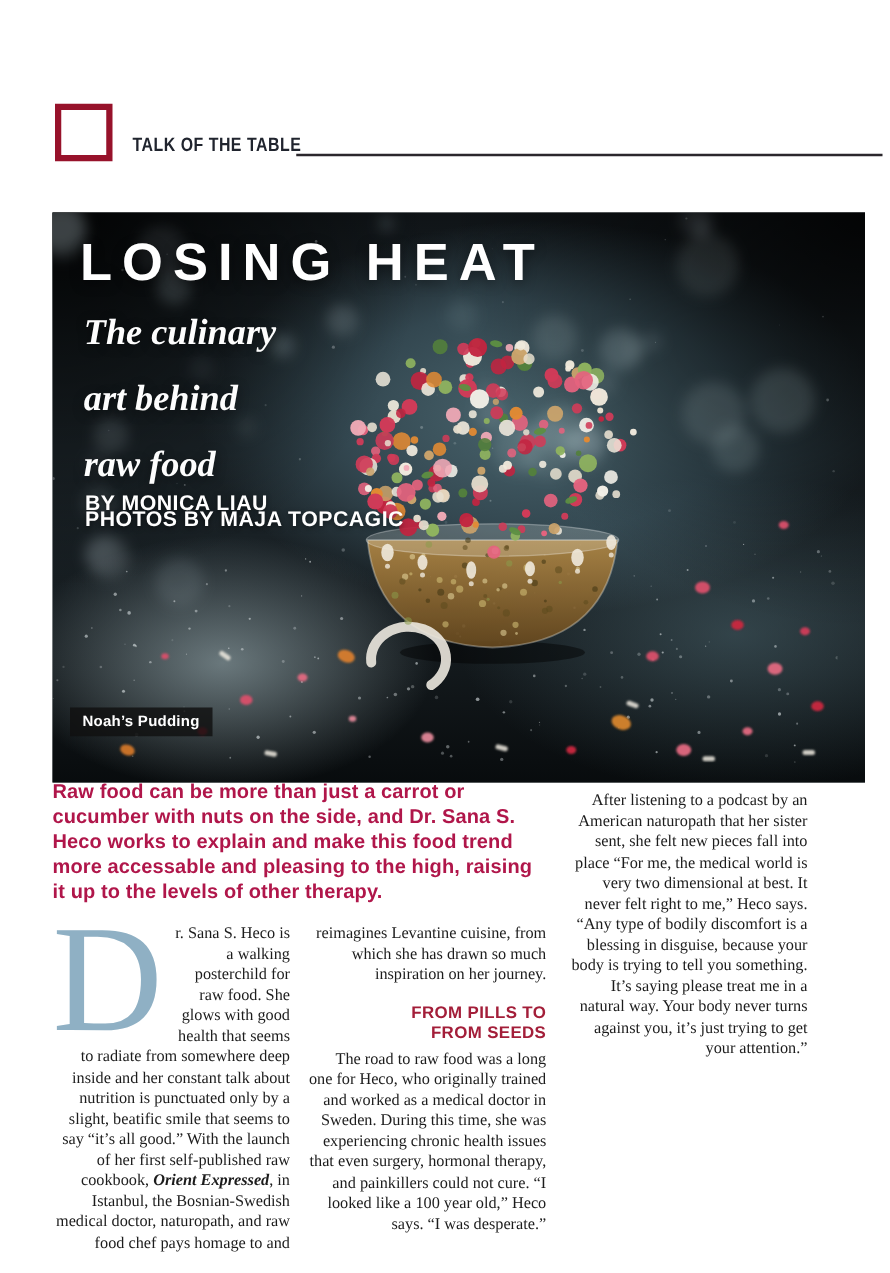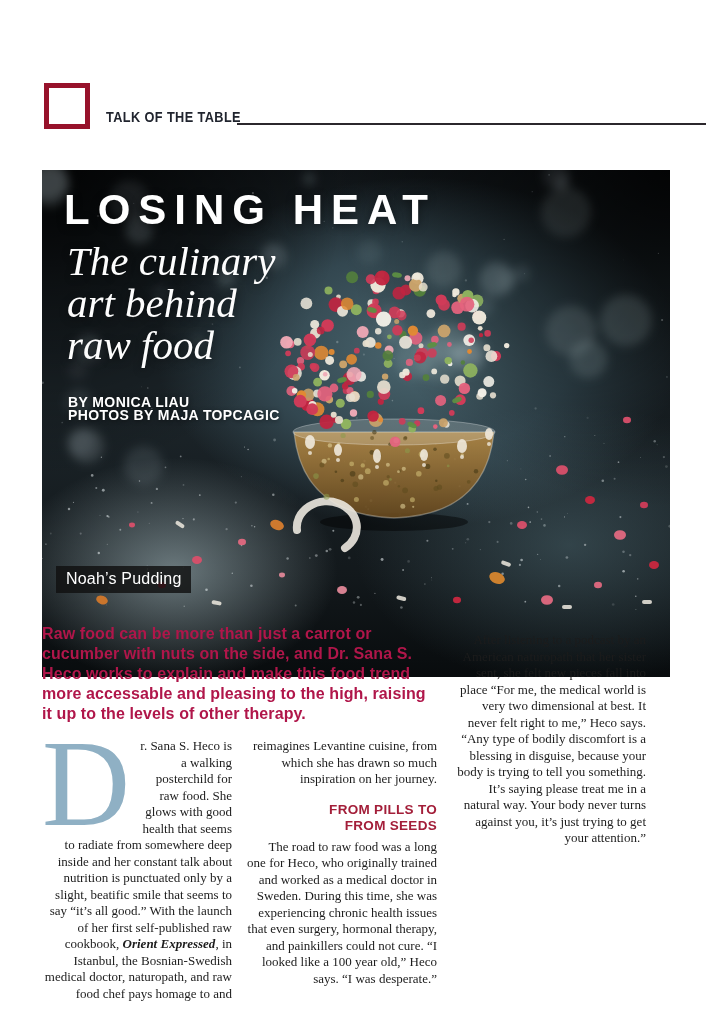--- a/index.html
+++ b/index.html
@@ -16,50 +16,52 @@
     position:absolute;left:106px;top:68px;
     font-size:15.5px;font-weight:bold;color:#20242e;letter-spacing:.5px;
     display:inline-block;transform:scaleX(.82);transform-origin:0 50%;
     white-space:nowrap;
   }
   .kicker-rule{
     position:absolute;left:237px;top:83px;width:469px;height:2px;background:#2b272c;
   }
   
   .hero{
-    position:absolute;left:42px;top:130px;width:628px;height:507px;overflow:hidden;
+    position:absolute;left:42px;top:130px;width:628px;height:456px;overflow:hidden;
     background:
       radial-gradient(circle at 0% 0%, rgba(0,0,0,.85), transparent 38%),
       radial-gradient(circle at 100% 0%, rgba(0,0,0,.8), transparent 42%),
       radial-gradient(ellipse 42% 36% at 21% 79%, rgba(178,199,204,.55), transparent 62%),
       radial-gradient(ellipse 52% 42% at 84% 74%, rgba(92,124,134,.42), transparent 66%),
       radial-gradient(ellipse 58% 48% at 60% 36%, #4a656e 0%, #334750 42%, rgba(30,41,47,0) 72%),
       linear-gradient(180deg, rgba(8,10,12,.65) 0%, rgba(10,14,16,.15) 22%, rgba(0,0,0,0) 42%, rgba(6,8,9,.45) 80%, rgba(3,5,6,.8) 100%),
       #1d262b;
+    padding-left: 22px;
   }
   .hero svg{position:absolute;left:0;top:0;width:628px;height:440px;}
   .hero-title{
     position:absolute;left:22px;top:16px;color:#fff;
     font-size:42px;font-weight:bold;letter-spacing:8px;white-space:nowrap;
     text-shadow:0 2px 10px rgba(0,0,0,.45);
   }
   .hero-subtitle{
     position:absolute;left:25px;top:70px;color:#fdfdfd;
     font-family:"Liberation Serif",serif;font-style:italic;
-    font-size:41px;line-height:42px;white-space:pre-line;
+    font-size:29px;line-height:53px;white-space:pre-line;
     text-shadow:0 2px 9px rgba(0,0,0,.4);
+    font-weight:bold;
   }
   .hero-byline{
     position:absolute;left:26px;top:226px;color:#fff;
-    font-size:14px;font-weight:bold;line-height:13px;letter-spacing:.4px;
+    font-size:17px;font-weight:bold;line-height:13px;letter-spacing:.4px;
     white-space:pre-line;text-shadow:0 1px 4px rgba(0,0,0,.5);
   }
   .hero-caption{
     position:absolute;left:14px;top:396px;background:rgba(16,16,16,.82);
-    color:#fff;font-size:16px;font-weight:normal;padding:4px 10px 5px 10px;
+    color:#fff;font-size:12px;font-weight:bold;padding:4px 10px 5px 10px;
     letter-spacing:.2px;
   }
   
   .intro{
     position:absolute;left:42px;top:584px;width:420px;
     color:#b0164a;font-size:16px;font-weight:bold;line-height:20px;
     white-space:pre-line;letter-spacing:.1px;
   }
   
   .col{

